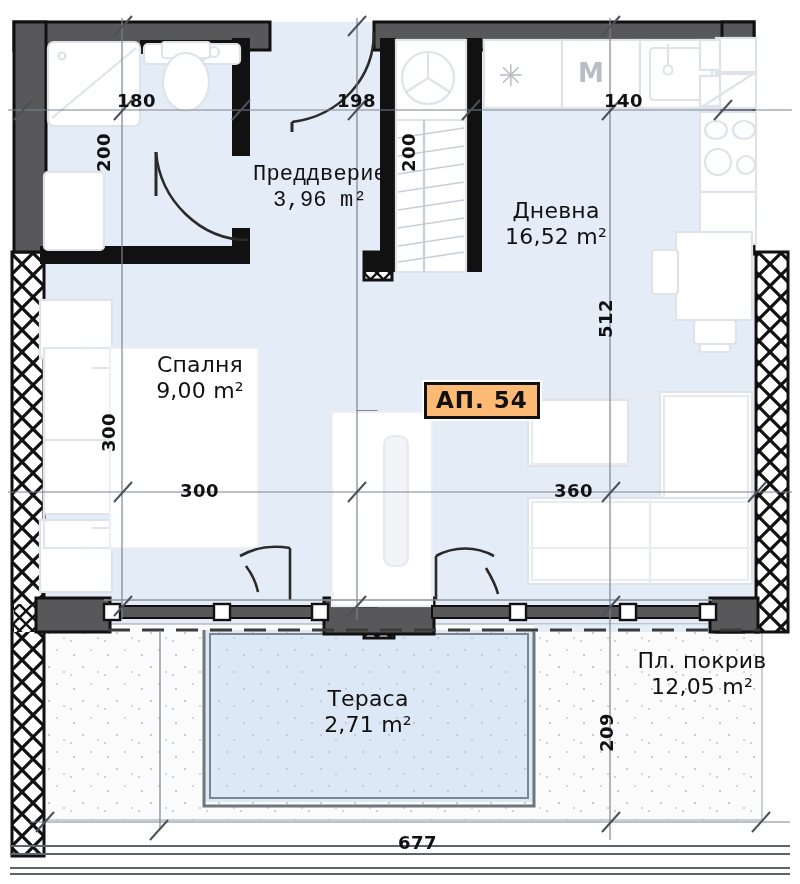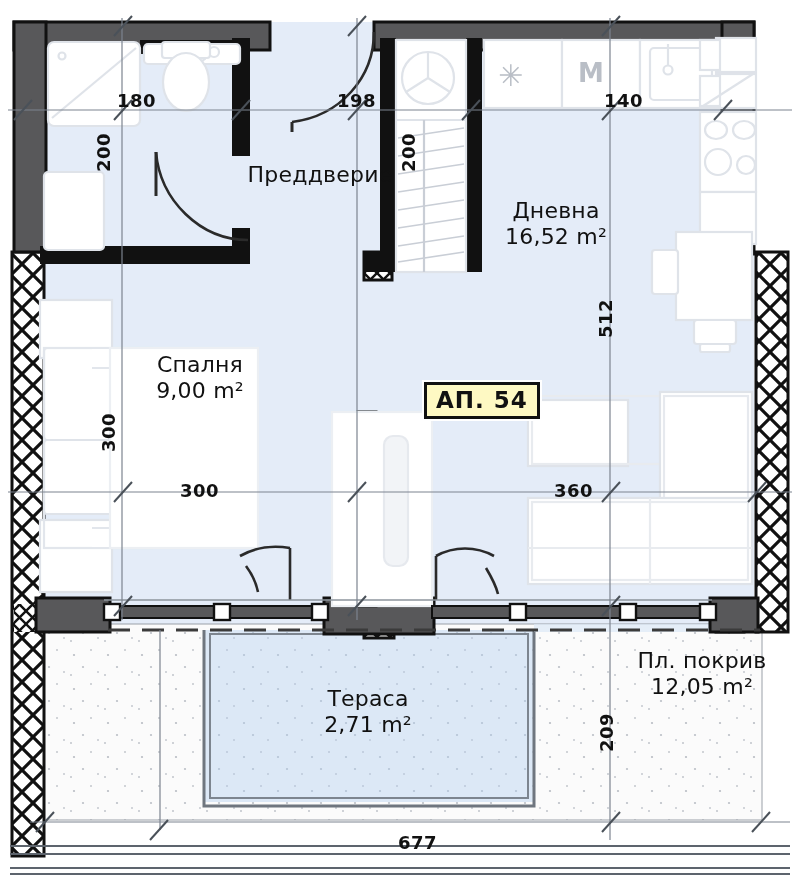--- a/index.html
+++ b/index.html
@@ -51,21 +51,21 @@
     white-space: nowrap;
     letter-spacing: 0.5px;
   }
   .dim.vert {
     transform: rotate(-90deg);
     transform-origin: left top;
   }
   .apt-tag {
     position: absolute;
     border: 3px solid #111111;
-    background: #fef9c3;
+    background: #fdba74;
     padding: 2px 9px 3px 9px;
     font-size: 23px;
     font-weight: 700;
     color: #111111;
     letter-spacing: 1px;
     font-family: "DejaVu Sans", sans-serif;
     box-shadow: 0 0 0 2px #ffffff;
   }
 </style>
 </head>
@@ -326,22 +326,23 @@
       <line x1="10" y1="868" x2="790" y2="868"></line>
       <line x1="10" y1="874" x2="790" y2="874"></line>
     </g>
 
   </svg>
 
   <div class="lbl" style="left:498px; top:58px; font-size:30px; color:#b9bec6; font-weight:700;">✳</div>
   <div class="lbl" style="left:578px; top:58px; font-size:26px; color:#b9bec6; font-weight:700;">M</div>
 
 
-  <div class="lbl" style="left:234px; top:162px; width:172px;">
+  <div class="lbl" style="left:234px; top:162px; width:172px;font-family:Liberation Mono, monospace;">
     <div class="room-name">Преддверие</div>
+    <div class="room-area">3,96 m²</div>
   </div>
 
   <div class="lbl" style="left:476px; top:198px; width:160px;">
     <div class="room-name">Дневна</div>
     <div class="room-area">16,52 m²</div>
   </div>
 
   <div class="lbl" style="left:120px; top:352px; width:160px;">
     <div class="room-name">Спалня</div>
     <div class="room-area">9,00 m²</div>

